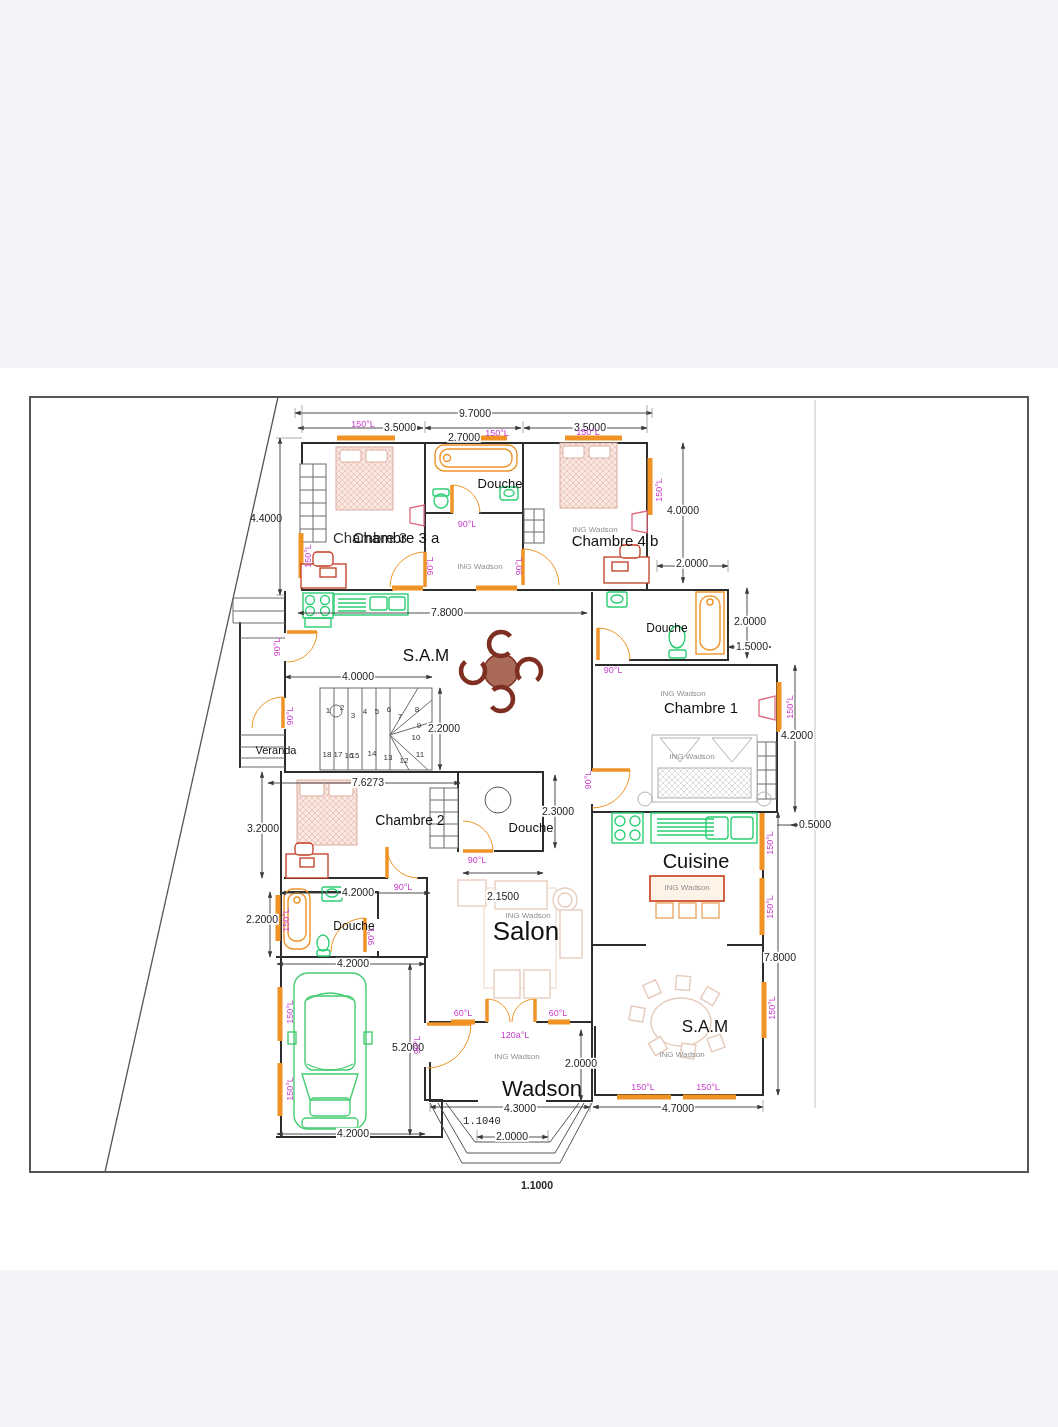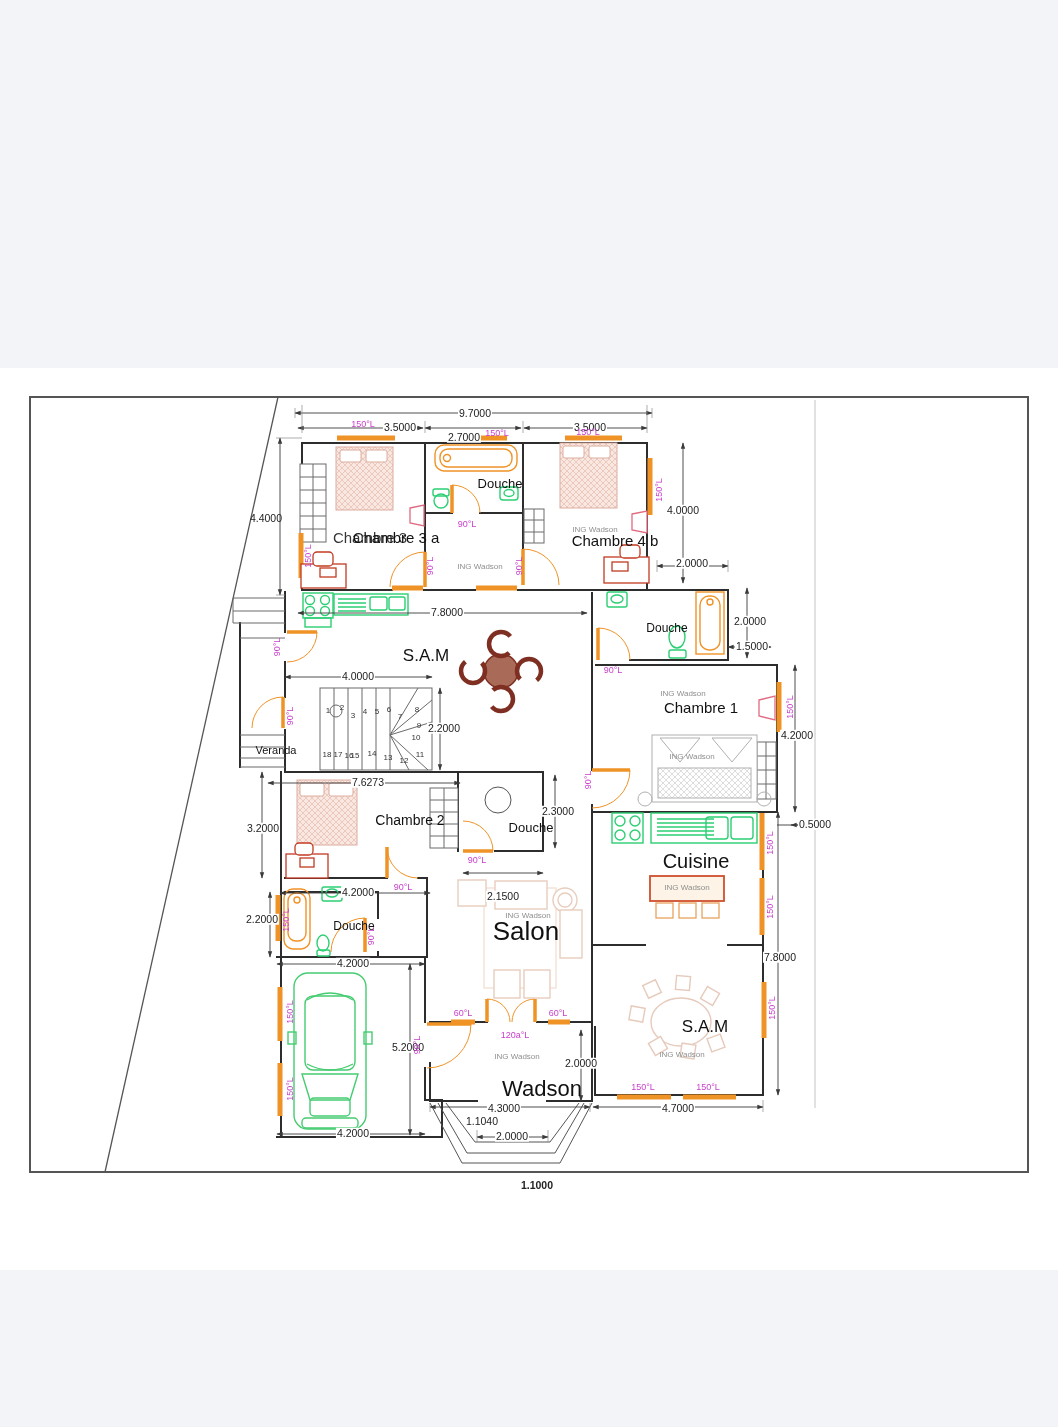--- a/index.html
+++ b/index.html
@@ -411,22 +411,22 @@
     <span class="lbl dim bg" style="left: 368px; top: 782px;">7.6273</span>
     <span class="lbl dim bg" style="left: 263px; top: 828px;">3.2000</span>
     <span class="lbl dim bg" style="left: 558px; top: 811px;">2.3000</span>
     <span class="lbl dim bg" style="left: 503px; top: 896px;">2.1500</span>
     <span class="lbl dim bg" style="left: 358px; top: 892px;">4.2000</span>
     <span class="lbl dim bg" style="left: 262px; top: 919px;">2.2000</span>
     <span class="lbl dim bg" style="left: 353px; top: 963px;">4.2000</span>
     <span class="lbl dim bg" style="left: 408px; top: 1047px;">5.2000</span>
     <span class="lbl dim bg" style="left: 353px; top: 1133px;">4.2000</span>
     <span class="lbl dim bg" style="left: 581px; top: 1063px;">2.0000</span>
-    <span class="lbl dim bg" style="left: 504px; top: 1108px;">4.3000</span>
-    <span class="lbl dim" style="left: 482px; top: 1121px;">1.1040</span>
+    <span class="lbl dim bg" style="left: 520px; top: 1108px;">4.3000</span>
+    <span class="lbl dim" style="left: 482px; top: 1121px; font-family: Liberation Mono, monospace;">1.1040</span>
     <span class="lbl dim" style="left: 537px; top: 1185px; font-weight: bold;">1.1000</span>
     <span class="lbl dim bg" style="left: 512px; top: 1136px;">2.0000</span>
     <span class="lbl dim bg" style="left: 678px; top: 1108px;">4.7000</span>
     <span class="lbl ang" style="left: 363px; top: 424px;">150°L</span>
     <span class="lbl ang" style="left: 497px; top: 433px;">150°L</span>
     <span class="lbl ang" style="left: 588px; top: 432px;">150°L</span>
     <span class="lbl ang rot" style="left: 308px; top: 556px;">150°L</span>
     <span class="lbl ang rot" style="left: 659px; top: 490px;">150°L</span>
     <span class="lbl ang" style="left: 467px; top: 524px;">90°L</span>
     <span class="lbl ang rot" style="left: 430px; top: 566px;">90°L</span>

